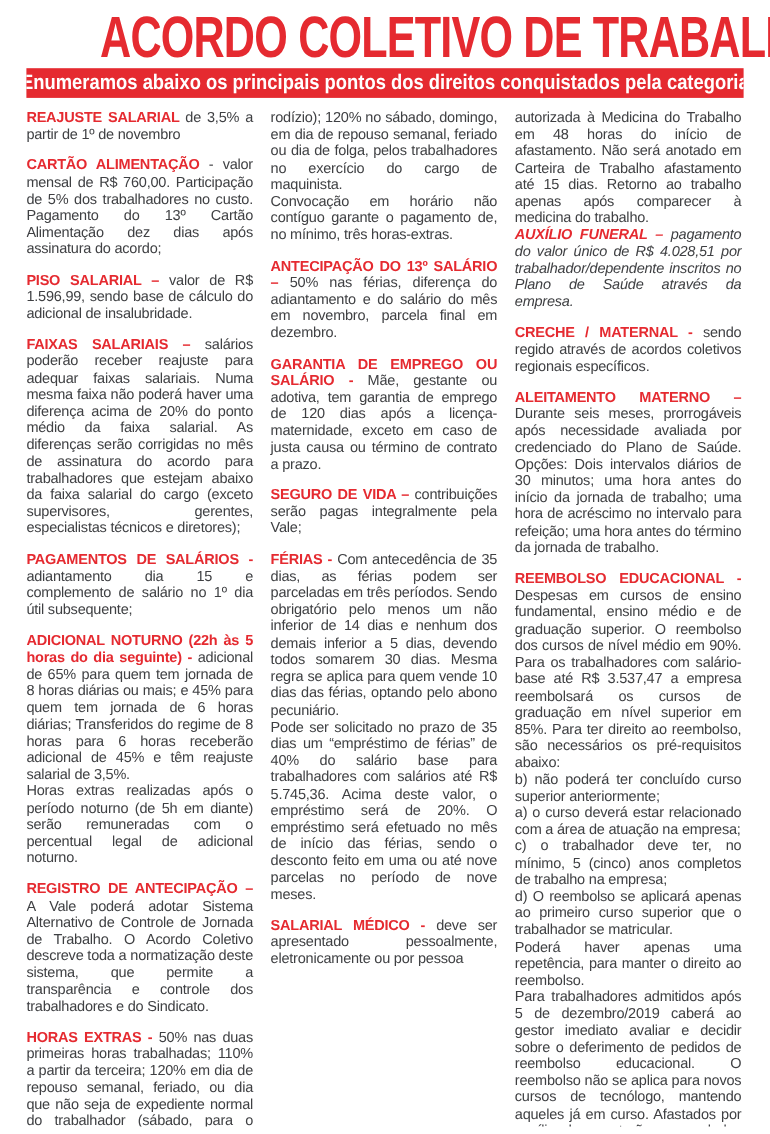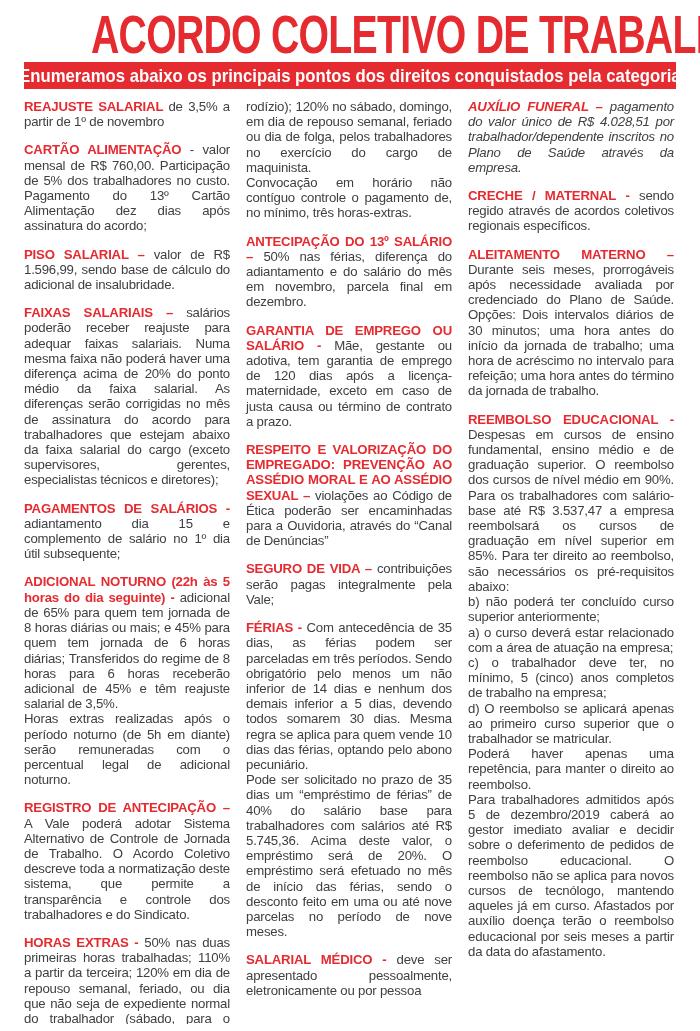--- a/index.html
+++ b/index.html
@@ -113,43 +113,43 @@
         <div class="section">
           <p><span class="hd">REGISTRO DE ANTECIPAÇÃO – </span>A Vale poderá adotar Sistema Alternativo de Controle de Jornada de Trabalho. O Acordo Coletivo descreve toda a normatização deste sistema, que permite a transparência e controle dos trabalhadores e do Sindicato.</p>
         </div>
         <div class="section">
           <p><span class="hd">HORAS EXTRAS - </span>50% nas duas primeiras horas trabalhadas; 110% a partir da terceira; 120% em dia de repouso semanal, feriado, ou dia que não seja de expediente normal do trabalhador (sábado, para o pessoal de horário administrativo, ou dia de folga, para o pessoal em</p>
         </div>
       </div>
       <div class="col">
         <div class="section">
           <p>rodízio); 120% no sábado, domingo, em dia de repouso semanal, feriado ou dia de folga, pelos trabalhadores no exercício do cargo de maquinista.</p>
-          <p>Convocação em horário não contíguo controle o pagamento de, no mínimo, três horas-extras.</p>
+          <p>Convocação em horário não contíguo garante o pagamento de, no mínimo, três horas-extras.</p>
         </div>
         <div class="section">
           <p><span class="hd">ANTECIPAÇÃO DO 13º SALÁRIO – </span>50% nas férias, diferença do adiantamento e do salário do mês em novembro, parcela final em dezembro.</p>
         </div>
         <div class="section">
           <p><span class="hd">GARANTIA DE EMPREGO OU SALÁRIO - </span>Mãe, gestante ou adotiva, tem garantia de emprego de 120 dias após a licença-maternidade, exceto em caso de justa causa ou término de contrato a prazo.</p>
-        </div>
-        <div class="section">
-          <p><span class="hd">RESPEITO E VALORIZAÇÃO DO EMPREGADO: PREVENÇÃO AO ASSÉDIO MORAL E AO ASSÉDIO SEXUAL – </span>violações ao Código de Ética poderão ser encaminhadas para a Ouvidoria, através do “Canal de Denúncias”</p>
         </div>
         <div class="section">
           <p><span class="hd">SEGURO DE VIDA – </span>contribuições serão pagas integralmente pela Vale;</p>
         </div>
         <div class="section">
           <p><span class="hd">FÉRIAS - </span>Com antecedência de 35 dias, as férias podem ser parceladas em três períodos. Sendo obrigatório pelo menos um não inferior de 14 dias e nenhum dos demais inferior a 5 dias, devendo todos somarem 30 dias. Mesma regra se aplica para quem vende 10 dias das férias, optando pelo abono pecuniário.</p>
           <p>Pode ser solicitado no prazo de 35 dias um “empréstimo de férias” de 40% do salário base para trabalhadores com salários até R$ 5.745,36. Acima deste valor, o empréstimo será de 20%. O empréstimo será efetuado no mês de início das férias, sendo o desconto feito em uma ou até nove parcelas no período de nove meses.</p>
         </div>
         <div class="section">
           <p><span class="hd">SALARIAL MÉDICO - </span>deve ser apresentado pessoalmente, eletronicamente ou por pessoa</p>
         </div>
       </div>
       <div class="col">
+        <div class="section">
+          <p>autorizada à Medicina do Trabalho em 48 horas do início de afastamento. Não será anotado em Carteira de Trabalho afastamento até 15 dias. Retorno ao trabalho apenas após comparecer à medicina do trabalho.</p>
+        </div>
         <div class="section no-gap">
           <p><span class="hd">AUXÍLIO FUNERAL – </span>pagamento do valor único de R$ 4.028,51 por trabalhador/dependente inscritos no Plano de Saúde através da empresa.</p>
         </div>
         <div class="section">
           <p><span class="hd">CRECHE / MATERNAL - </span>sendo regido através de acordos coletivos regionais específicos.</p>
         </div>
         <div class="section">
           <p><span class="hd">ALEITAMENTO MATERNO – </span>Durante seis meses, prorrogáveis após necessidade avaliada por credenciado do Plano de Saúde. Opções: Dois intervalos diários de 30 minutos; uma hora antes do início da jornada de trabalho; uma hora de acréscimo no intervalo para refeição; uma hora antes do término da jornada de trabalho.</p>
         </div>
         <div class="section">

